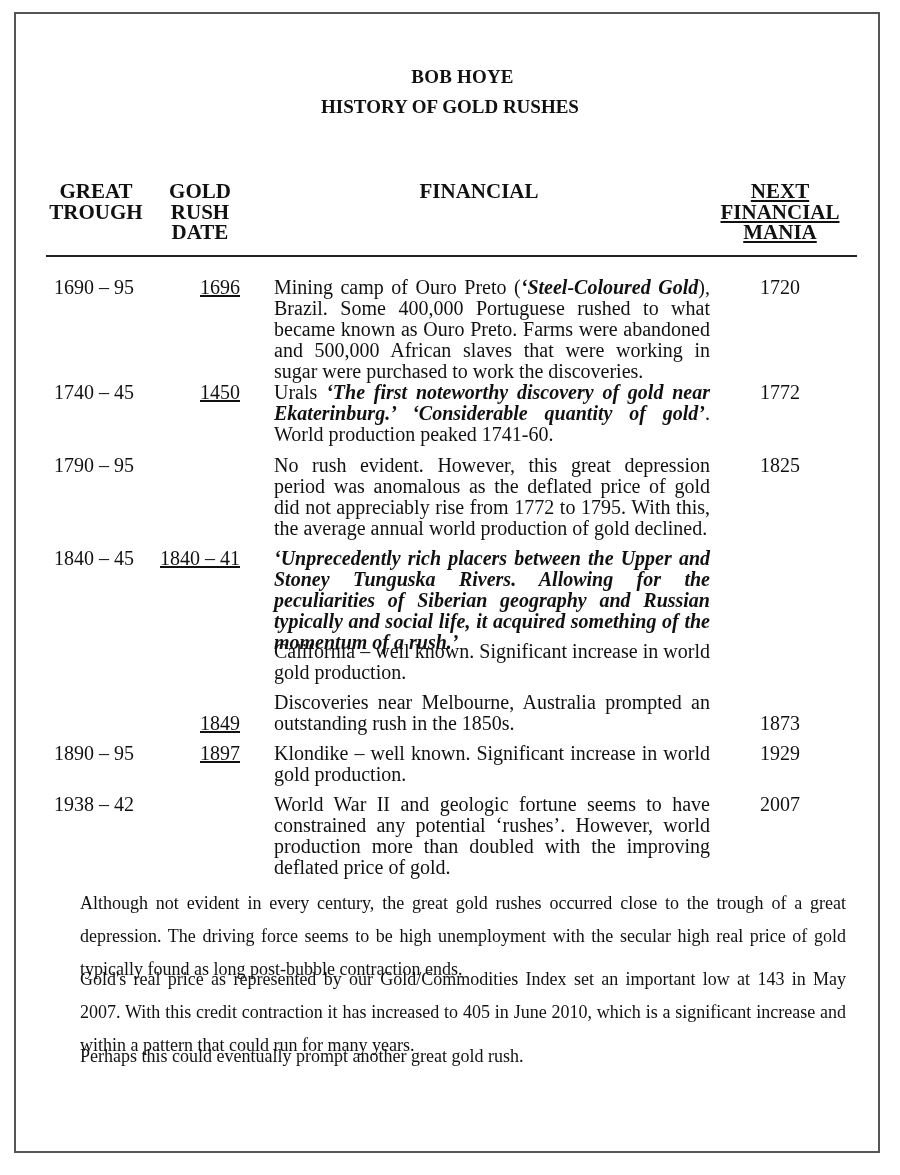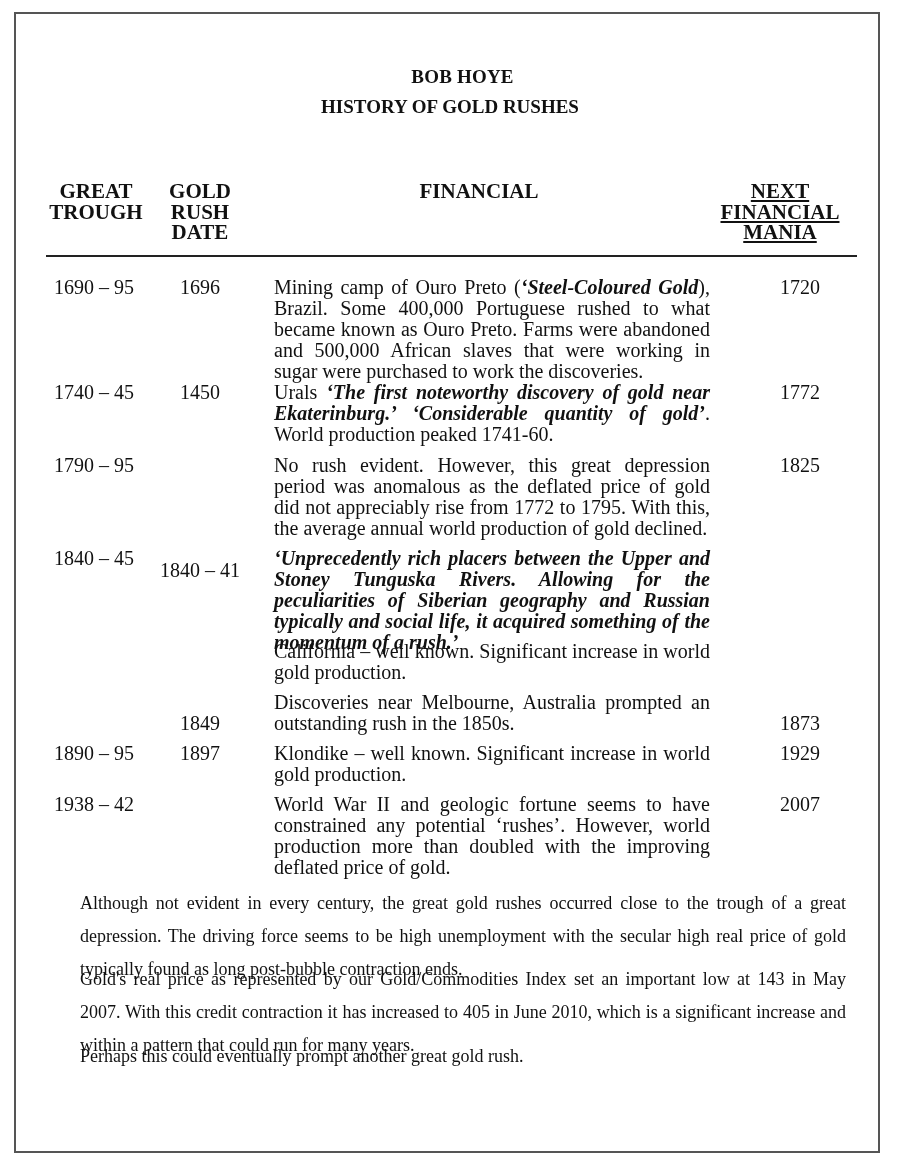--- a/index.html
+++ b/index.html
@@ -10,23 +10,23 @@
   .author { position: absolute; left: 0; right: 0; top: 66px; text-align: center;
             font-weight: bold; font-size: 19px; letter-spacing: 0.2px; margin-left: 25px; }
   .title { position: absolute; left: 0; right: 0; top: 96px; text-align: center;
            font-weight: bold; font-size: 19px; }
   .hdr { position: absolute; top: 181px; font-weight: bold; font-size: 21px;
          line-height: 20.5px; text-align: center; }
   .rule { position: absolute; left: 46px; width: 811px; top: 255px; height: 0;
           border-top: 2px solid #222; }
   .cell { position: absolute; font-size: 20px; line-height: 21px; }
   .c1 { left: 48px; width: 92px; text-align: center; }
-  .c2 { left: 160px; width: 80px; text-align: center; }
+  .c2 { left: 160px; width: 80px; text-align: right; text-decoration: underline; }
   .c3 { left: 274px; width: 436px; text-align: justify; }
-  .c4 { left: 740px; width: 120px; text-align: center; }
+  .c4 { left: 720px; width: 120px; text-align: center; }
   .bi { font-weight: bold; font-style: italic; }
   .para { position: absolute; left: 80px; width: 766px; font-size: 18px; line-height: 33px;
           text-align: justify; }
 </style>
 </head>
 <body>
 
 <div class="frame"></div>
 
 <div class="author">BOB HOYE</div>
@@ -68,21 +68,21 @@
 
 <div>
   <div class="cell c1" style="top:455px">1790 – 95</div>
   <div class="cell c2" style="top:455px"></div>
   <div class="cell c3" style="top:455px">No rush evident. However, this great depression period was anomalous as the deflated price of gold did not appreciably rise from 1772 to 1795.  With this, the average annual world production of gold declined.</div>
   <div class="cell c4" style="top:455px">1825</div>
 </div>
 
 <div>
   <div class="cell c1" style="top:548px">1840 – 45</div>
-  <div class="cell c2" style="top:560px">1840 – 41</div>
+  <div class="cell c2" style="top:548px">1840 – 41</div>
   <div class="cell c3 bi" style="top:548px">‘Unprecedently rich placers between the Upper and Stoney Tunguska Rivers.  Allowing for the peculiarities of Siberian geography and Russian typically and social life, it acquired something of the momentum of a rush.’</div>
   <div class="cell c4" style="top:548px"></div>
 </div>
 
 <div>
   <div class="cell c3" style="top:641px">California – well known.  Significant increase in world gold production.</div>
 </div>
 
 <div>
   <div class="cell c2" style="top:713px">1849</div>

